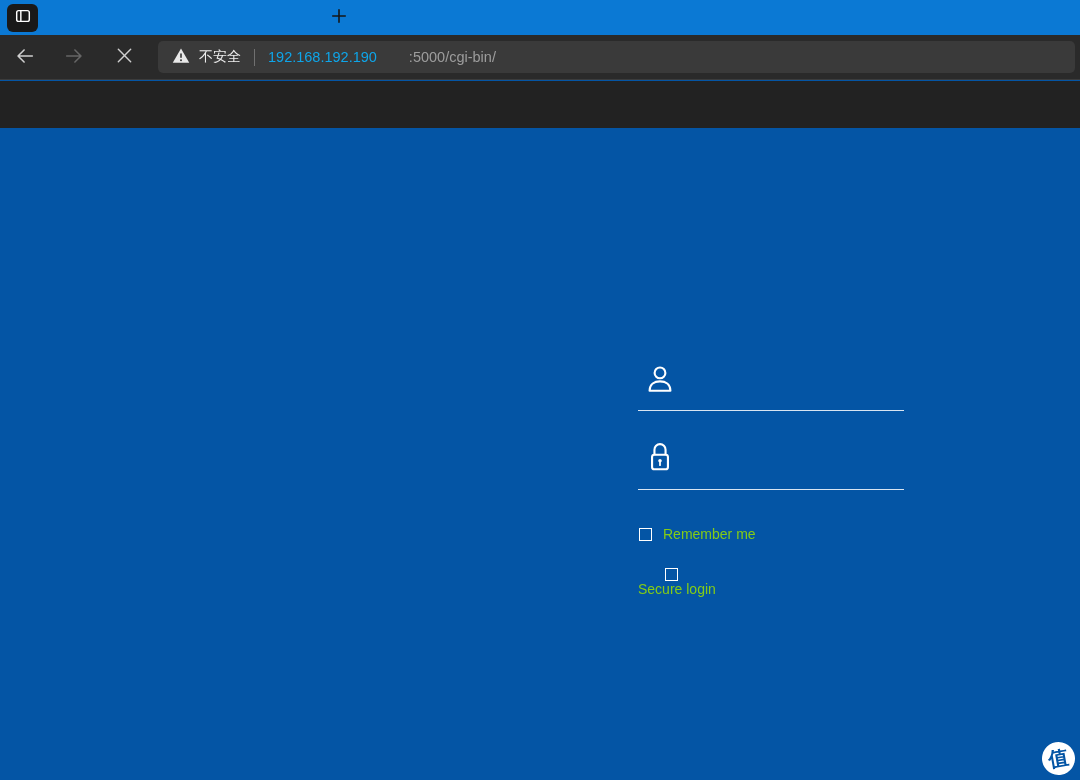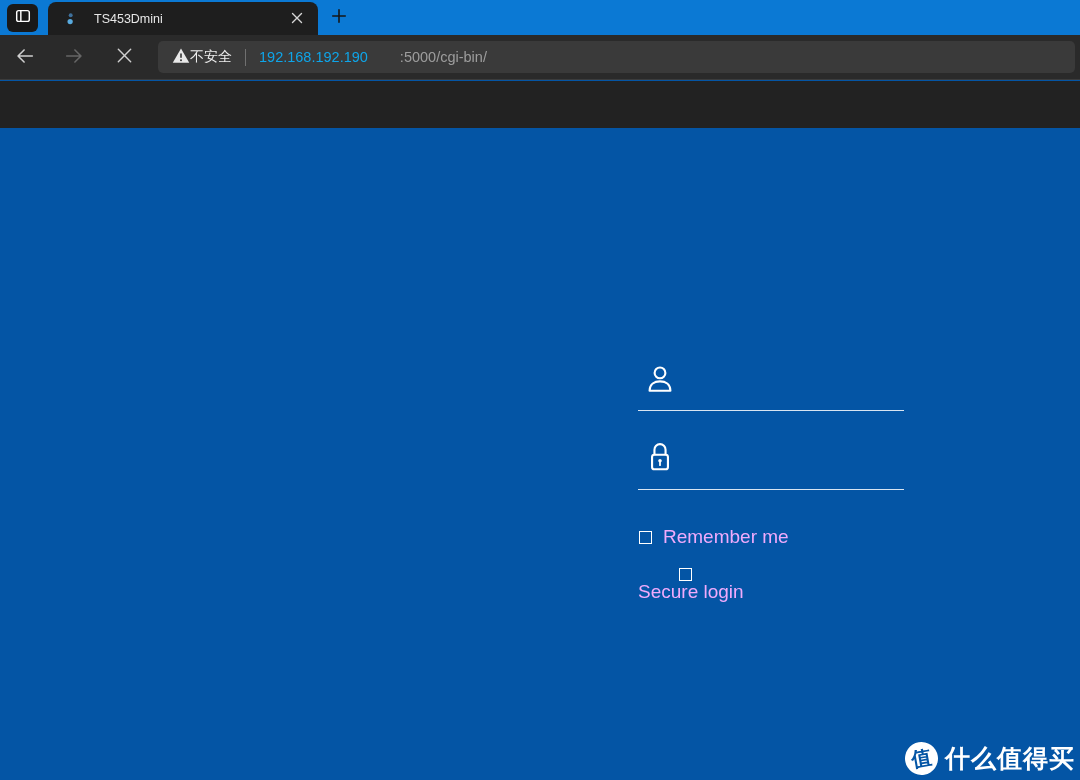--- a/index.html
+++ b/index.html
@@ -26,42 +26,42 @@
   .tab-close{width:22px;height:22px;display:flex;align-items:center;justify-content:center;border-radius:4px;cursor:pointer;}
   .new-tab-button{position:absolute;left:327px;top:7px;width:24px;height:22px;display:flex;align-items:center;justify-content:center;cursor:pointer;}
 
   .toolbar{position:absolute;left:0;top:35px;width:1080px;height:45px;background:var(--toolbar-dark);border-bottom:1px solid #3c3c3c;}
   .nav-btn{position:absolute;top:10px;width:26px;height:25px;display:flex;align-items:center;justify-content:center;cursor:pointer;}
   .nav-back{left:12px;}
   .nav-forward{left:61px;}
   .nav-stop{left:111px;}
 
   .address-bar{position:absolute;left:158px;right:5px;top:6px;height:32px;background:var(--addressbar-dark);border-radius:5px;display:flex;align-items:center;padding:0 14px;cursor:text;}
-  .security-chip{display:flex;align-items:center;cursor:pointer;}
+  .security-chip{display:flex;align-items:center;gap:9px;cursor:pointer;}
   .security-label{color:#eeeeee;font-size:14px;white-space:nowrap;}
   .url-divider{width:1px;height:17px;background:#707070;margin:0 13px;}
   .url-host{color:#0ea5e9;font-size:14.5px;white-space:nowrap;}
   .url-path{color:var(--url-muted);font-size:14.5px;white-space:nowrap;margin-left:32px;}
 
   
   .page-header-strip{position:absolute;left:0;top:81px;width:1080px;height:47px;background:var(--page-header-dark);}
   .page{position:absolute;left:0;top:128px;width:1080px;height:652px;background:var(--page-blue);}
 
   .login-form{position:absolute;left:638px;top:0;width:266px;height:652px;}
   .field{position:absolute;left:0;width:266px;height:50px;border-bottom:1px solid rgba(255,255,255,0.85);}
   .field-username{top:233px;}
   .field-password{top:312px;}
   .field .field-icon{position:absolute;left:7px;bottom:11px;}
   .field input{position:absolute;left:50px;top:6px;width:210px;height:40px;background:transparent;border:none;outline:none;color:#ffffff;font-size:17px;font-family:inherit;}
 
   .checkbox-row{position:absolute;left:0;display:flex;align-items:center;cursor:pointer;}
   .row-remember{top:398px;}
   .row-secure{top:440px;flex-direction:column;}
   .checkbox{width:13px;height:13px;border:1.6px solid #ffffff;background:transparent;margin:0 11px 0 1px;flex:0 0 auto;cursor:pointer;}
-  .checkbox-label{color:#f0abfc;font-size:19px;white-space:nowrap;}
+  .checkbox-label{color:#84cc16;font-size:14px;white-space:nowrap;}
 
   .login-button{position:absolute;left:0;top:572px;width:266px;height:53px;background:transparent;border:2px solid #e7edf4;border-radius:5px;color:#ffffff;font-size:26px;font-family:inherit;display:flex;align-items:center;justify-content:center;cursor:pointer;}
 
   
   .watermark{position:absolute;right:5px;bottom:5px;display:flex;align-items:center;gap:7px;}
   .watermark-badge{width:33px;height:33px;border-radius:50%;background:#ffffff;color:var(--page-blue);font-size:20px;font-weight:bold;display:flex;align-items:center;justify-content:center;transform:rotate(-10deg);}
   .watermark-text{color:#ffffff;font-size:25px;font-weight:bold;letter-spacing:1px;white-space:nowrap;}
 </style>
 </head>
 <body>
@@ -69,36 +69,20 @@
 <div class="titlebar">
   <div class="tab-actions-button">
     <span>
       <svg width="18" height="18" viewBox="0 0 20 20">
           <rect x="3" y="4" width="14" height="12" rx="2.2" fill="none" stroke="#ffffff" stroke-width="1.6"></rect>
           <path d="M7.6 4v12" stroke="#ffffff" stroke-width="1.6"></path>
         </svg>
     </span>
   </div>
 
-  <div class="tab">
-    <span class="tab-favicon">
-      <svg width="15" height="16" viewBox="0 0 16 17">
-          <circle cx="8.2" cy="4.4" r="2.1" fill="#3f719c"></circle>
-          <circle cx="7.6" cy="11.2" r="2.8" fill="#58aade"></circle>
-        </svg>
-    </span>
-    <span class="tab-title">TS453Dmini</span>
-    <span class="tab-close">
-      <span>
-        <svg width="12" height="12" viewBox="0 0 12 12">
-            <path d="M1.5 1.5l9 9M10.5 1.5l-9 9" stroke="#d6d6d6" stroke-width="1.4" stroke-linecap="round"></path>
-          </svg>
-      </span>
-    </span>
-  </div>
 
   <div class="new-tab-button">
     <span>
       <svg width="20" height="20" viewBox="0 0 24 24">
           <path d="M12 4.5v15M4.5 12h15" stroke="#161616" stroke-width="1.9" stroke-linecap="round"></path>
         </svg>
     </span>
   </div>
 </div>
 
@@ -176,15 +160,14 @@
 
     <div class="checkbox-row row-secure">
       <span class="checkbox"></span>
       <span class="checkbox-label">Secure login</span>
     </div>
 
   </div>
 
   <div class="watermark">
     <span class="watermark-badge">值</span>
-    <span class="watermark-text">什么值得买</span>
   </div>
 </div>
 
 </body></html>

